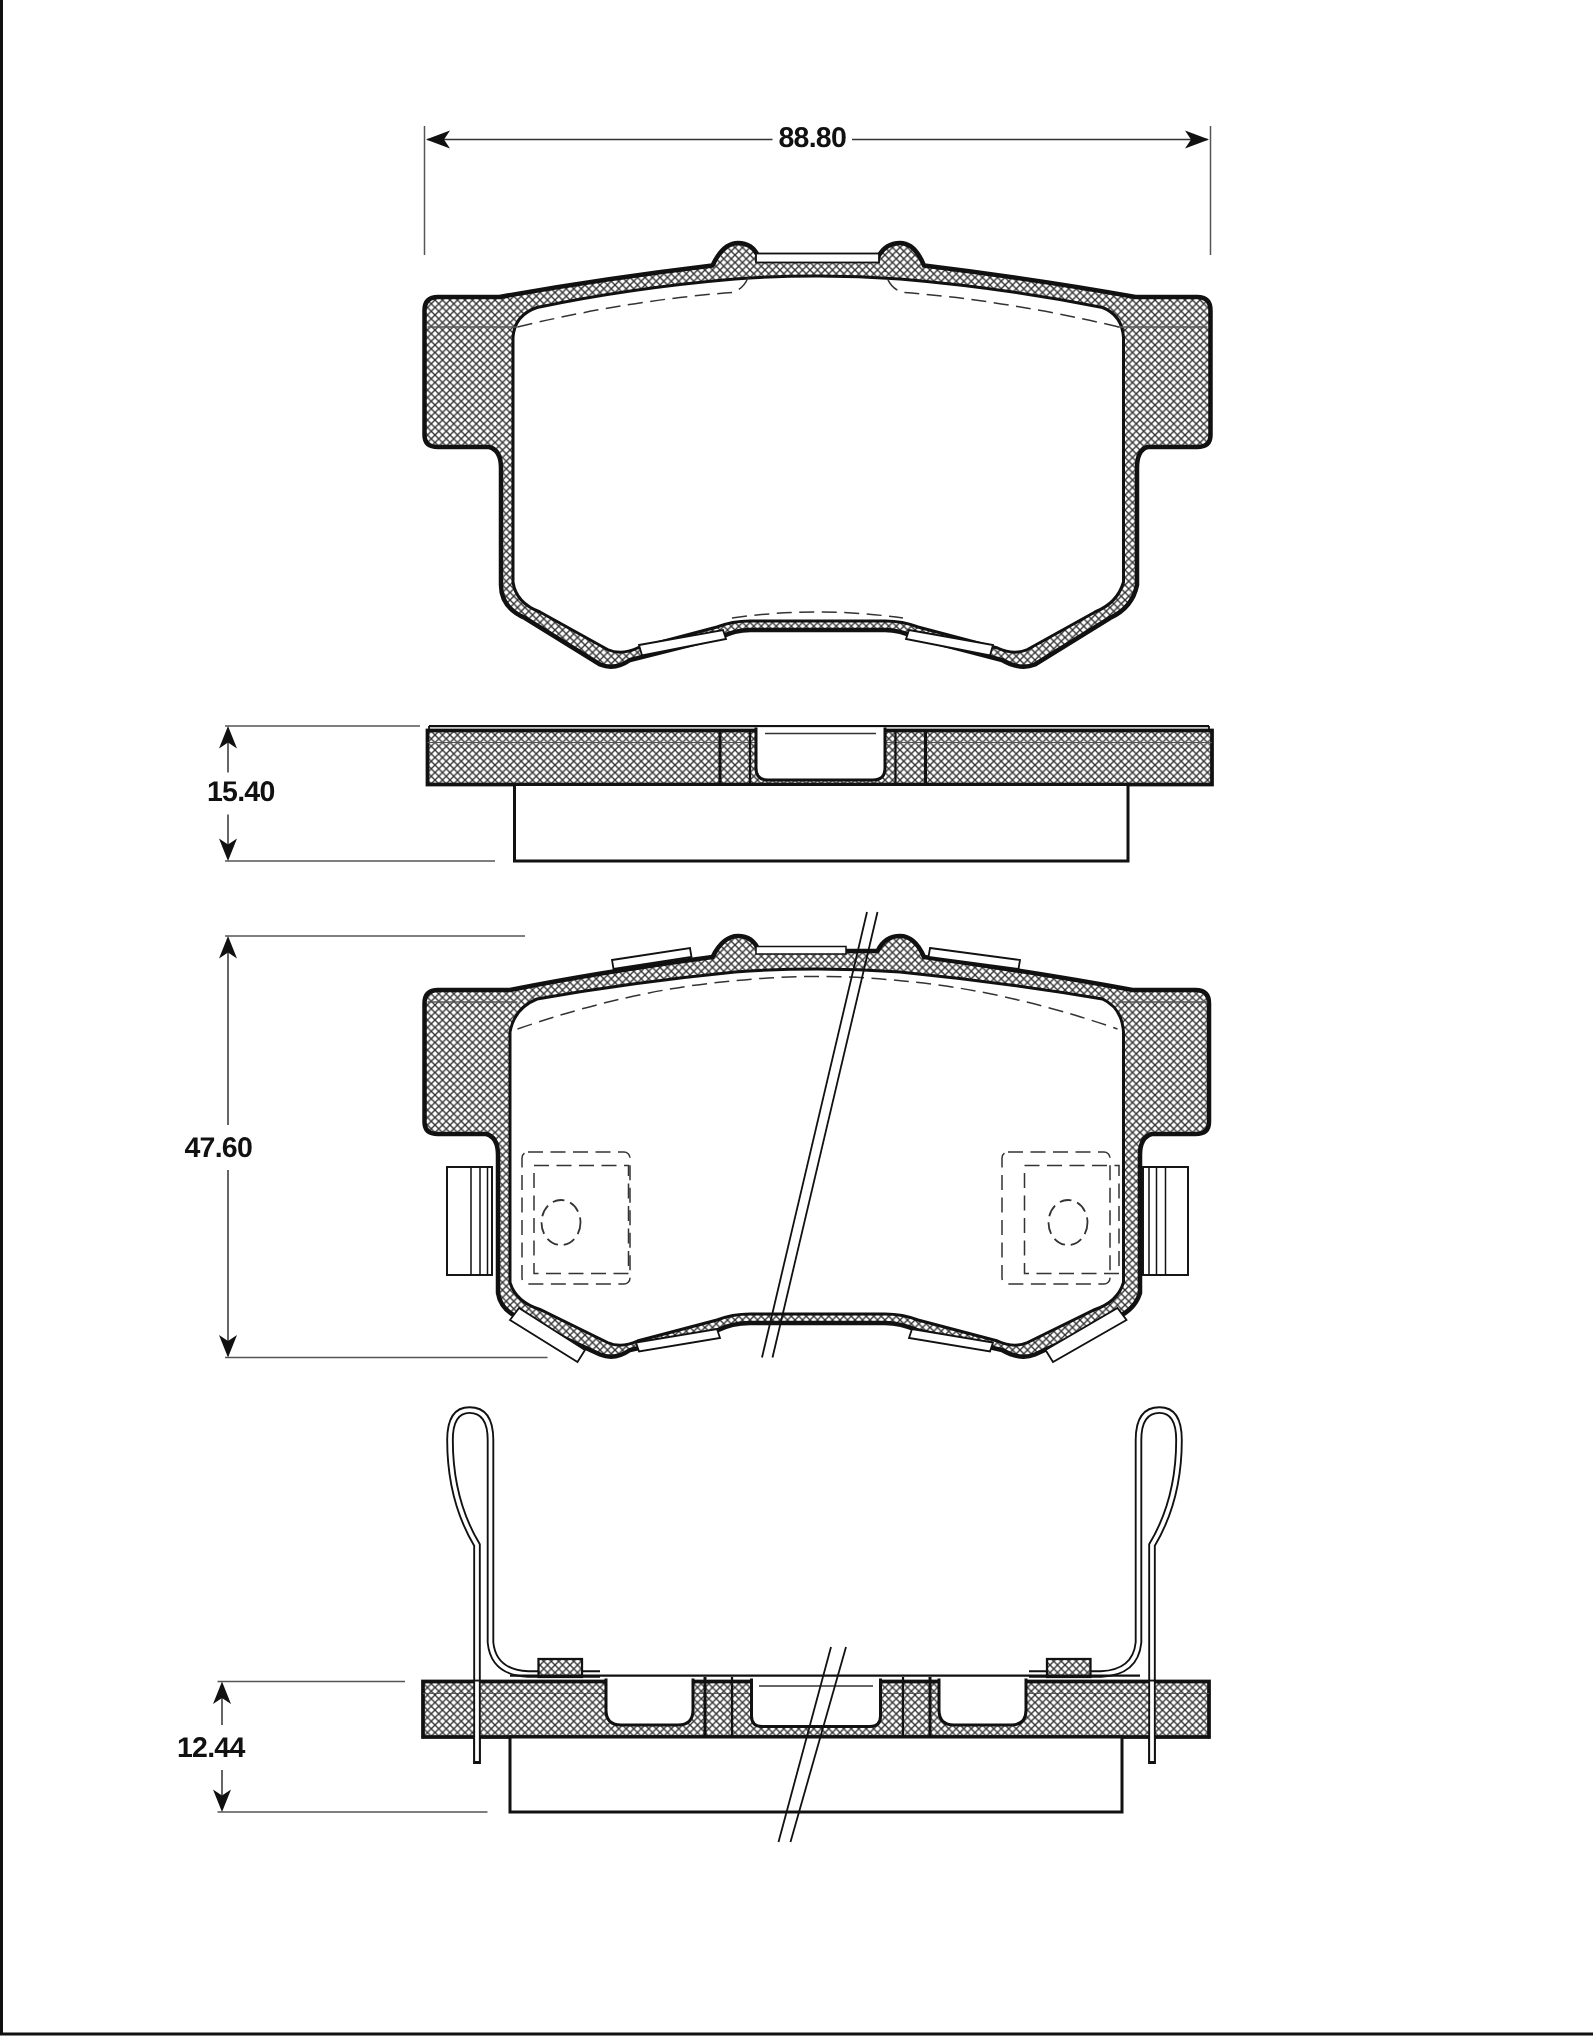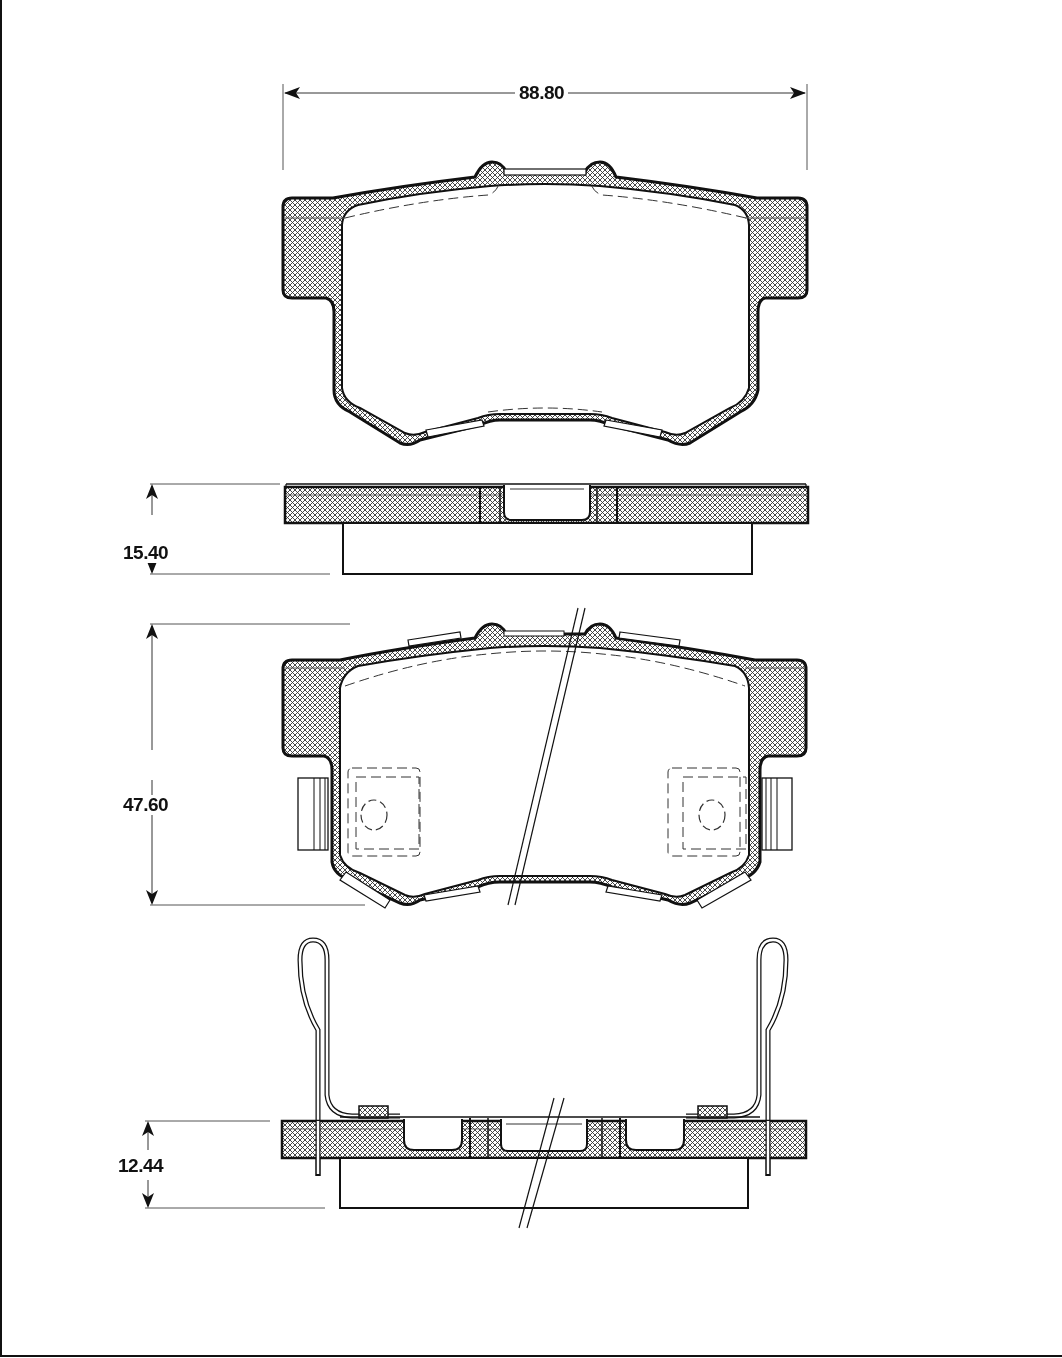--- a/index.html
+++ b/index.html
@@ -155,16 +155,16 @@
     <line x1="318" y1="1121" x2="318" y2="1174" stroke="#fff" stroke-width="2.5"></line>
     <line x1="768" y1="1121" x2="768" y2="1176" stroke="#111" stroke-width="5"></line>
     <line x1="768" y1="1121" x2="768" y2="1174" stroke="#fff" stroke-width="2.5"></line>
 
     <line x1="554" y1="1098" x2="519" y2="1228" stroke="#111" stroke-width="1.2"></line>
     <line x1="564" y1="1098" x2="527" y2="1228" stroke="#111" stroke-width="1.2"></line>
   </g>
 </svg>
 
 <div class="dim-label" style="left:515px; top:83px; padding:0 4px;">88.80</div>
-<div class="dim-label" style="left:123px; top:519px;margin-top:24px;">15.40</div>
-<div class="dim-label" style="left:123px; top:756px;margin-top:39px;">47.60</div>
+<div class="dim-label" style="left:138px; top:519px;">15.40</div>
+<div class="dim-label" style="left:123px; top:756px;">47.60</div>
 <div class="dim-label" style="left:118px; top:1156px;">12.44</div>
 </div>
 
 </body></html>

